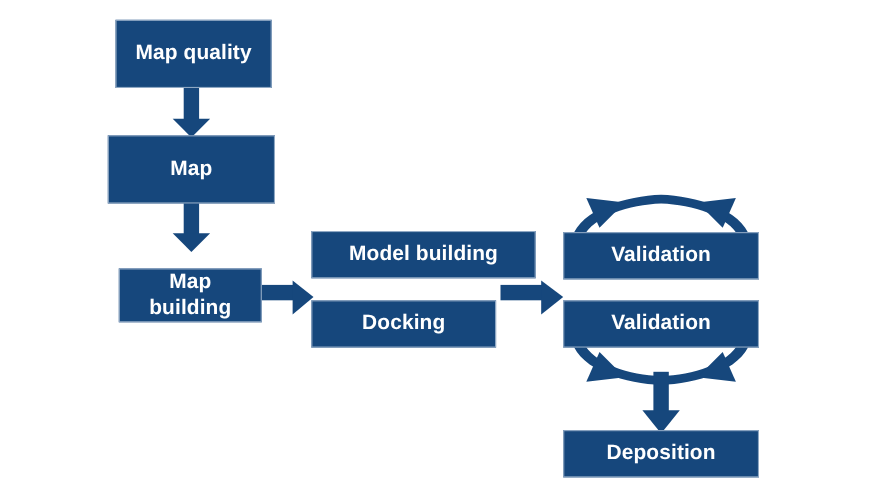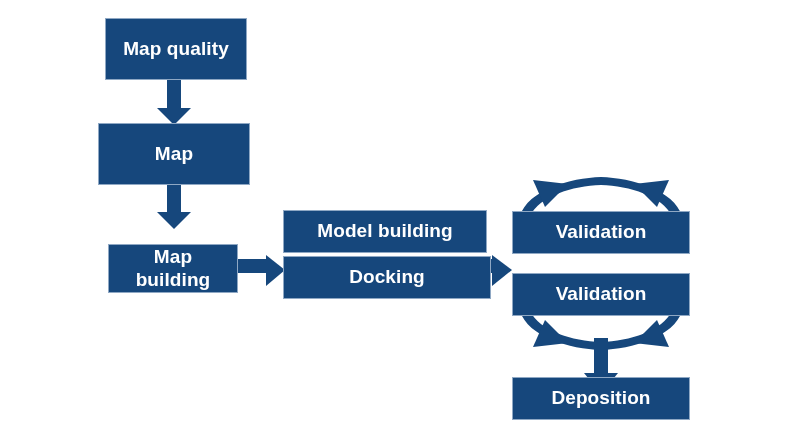--- a/index.html
+++ b/index.html
@@ -36,24 +36,24 @@
   .node span {
     display: block;
     width: 100%;
   }
 
   
   #node-map-quality      { left: 105px; top: 18px;  width: 142px; height: 62px; }
   #node-map-improvement  { left: 98px;  top: 123px; width: 152px; height: 62px; }
   #node-map-symmetry     { left: 108px; top: 244px; width: 130px; height: 49px; }
   #node-model-building   { left: 283px; top: 210px; width: 204px; height: 43px; }
-  #node-docking          { left: 283px; top: 256px; width: 208px; height: 43px; }
+  #node-docking          { left: 283px; top: 273px; width: 168px; height: 43px; }
   #node-refinement       { left: 512px; top: 211px; width: 178px; height: 43px; }
   #node-validation       { left: 512px; top: 273px; width: 178px; height: 43px; text-align: center; }
-  #node-deposition       { left: 512px; top: 377px; width: 178px; height: 43px; }
+  #node-deposition       { left: 512px; top: 391px; width: 178px; height: 43px; }
 
   
   .conn {
     position: absolute;
     left: 0;
     top: 0;
     width: 800px;
     height: 443px;
     pointer-events: none;
   }

